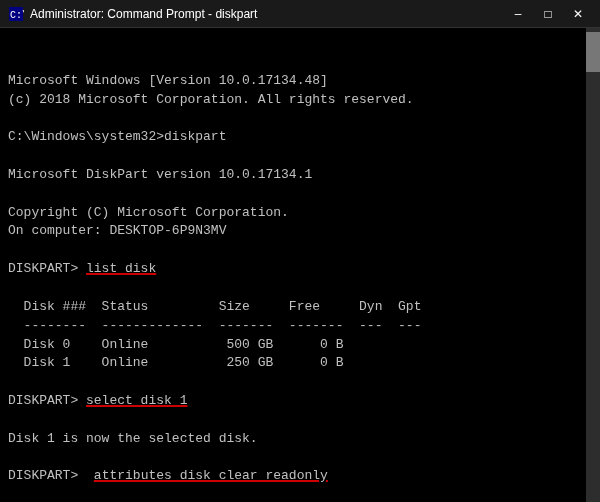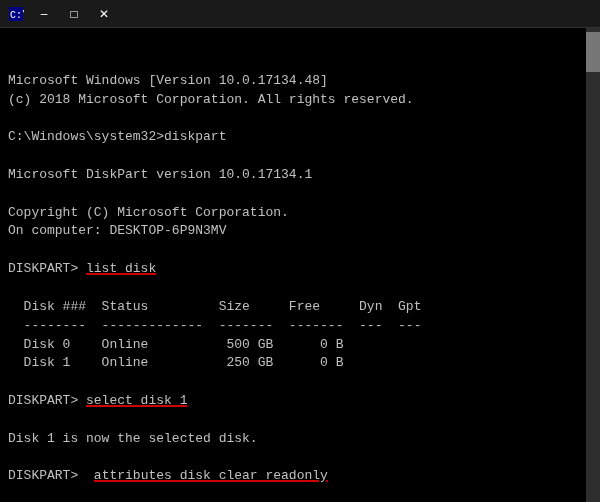--- a/index.html
+++ b/index.html
@@ -105,20 +105,21 @@
 
 <div class="window">
 
   <div class="title-bar">
 
     <svg class="title-bar-icon" viewBox="0 0 16 16" xmlns="http://www.w3.org/2000/svg">
       <rect width="16" height="16" fill="#1a1a1a"></rect>
       <rect x="1" y="1" width="14" height="14" fill="#000080"></rect>
       <text x="2" y="12" font-size="10" fill="white" font-family="Courier New">C:\</text>
     </svg>
+    <span class="title-bar-text">Administrator: Command Prompt - diskpart</span>
     <div class="title-bar-controls">
       <button class="title-btn">–</button>
       <button class="title-btn">□</button>
       <button class="title-btn close">✕</button>
     </div>
   </div>
 
   <div class="console-area">
     <div class="console-content" id="console-output">
     <div>Microsoft Windows [Version 10.0.17134.48]</div><div>(c) 2018 Microsoft Corporation. All rights reserved.</div><div>&nbsp;</div><div>C:\Windows\system32&gt;diskpart</div><div>&nbsp;</div><div>Microsoft DiskPart version 10.0.17134.1</div><div>&nbsp;</div><div>Copyright (C) Microsoft Corporation.</div><div>On computer: DESKTOP-6P9N3MV</div><div>&nbsp;</div><div><span>DISKPART&gt; </span><span style="text-decoration: underline 2px rgb(204, 0, 0);">list disk</span></div><div>&nbsp;</div><div>  Disk ###  Status         Size     Free     Dyn  Gpt</div><div>  --------  -------------  -------  -------  ---  ---</div><div>  Disk 0    Online          500 GB      0 B</div><div>  Disk 1    Online          250 GB      0 B</div><div>&nbsp;</div><div><span>DISKPART&gt; </span><span style="text-decoration: underline 2px rgb(204, 0, 0);">select disk 1</span></div><div>&nbsp;</div><div>Disk 1 is now the selected disk.</div><div>&nbsp;</div><div><span>DISKPART&gt;  </span><span style="text-decoration: underline 2px rgb(204, 0, 0);">attributes disk clear readonly</span></div><div>&nbsp;</div></div>

